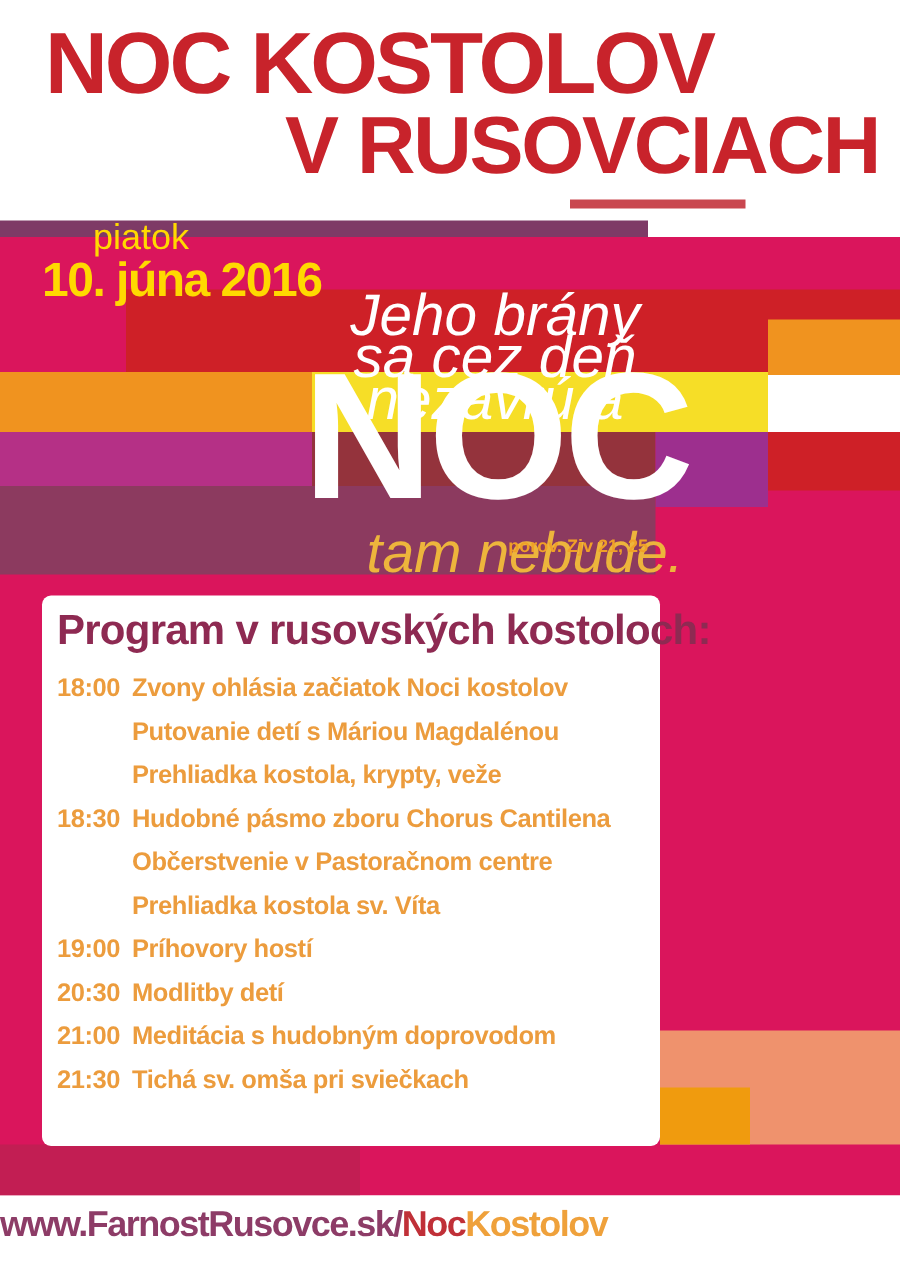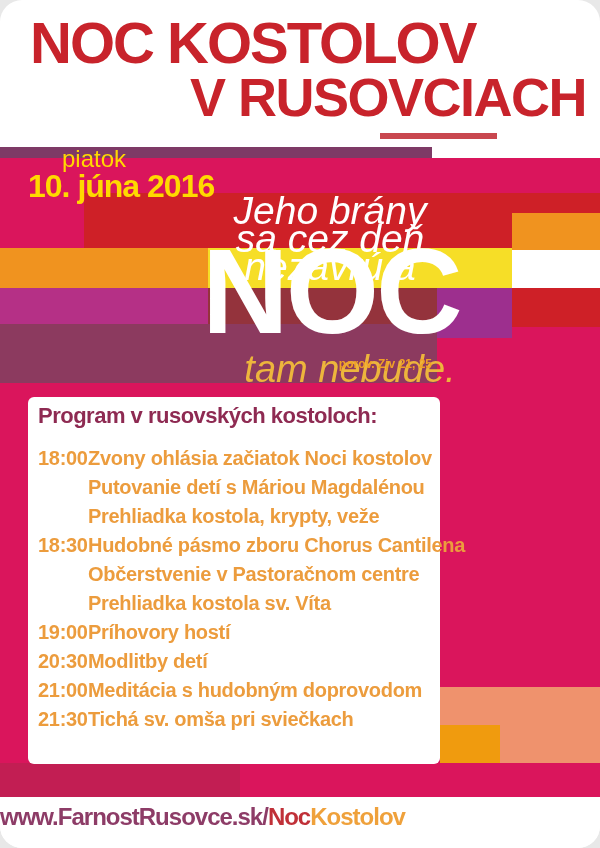--- a/index.html
+++ b/index.html
@@ -1,20 +1,19 @@
 <!DOCTYPE html>
 <html><head>
 <meta charset="utf-8">
 <style>
   html,body{margin:0;padding:0;background:#e8e8e8;}
   .poster{
     position:relative;width:600px;height:848px;background:#ffffff;
     overflow:hidden;font-family:"Liberation Sans",sans-serif;
     margin:0 auto;
-    border-radius:22px;
   }
   .abs{position:absolute;}
   
   .title1{left:30px;top:14px;font-size:58px;font-weight:bold;letter-spacing:-2px;
           color:#C8232B;line-height:1;white-space:nowrap;}
   .title2{right:14px;top:70px;font-size:54px;font-weight:bold;letter-spacing:-1.5px;
           color:#C8232B;line-height:1;white-space:nowrap;}
   
   .strip-topright{left:380px;top:133px;width:117px;height:6px;background:#C9474F;}
   .stripe-purple {left:0;top:147px;width:432px;height:11px;background:#7E3A66;}
@@ -41,24 +40,24 @@
                font-style:italic;font-size:39px;line-height:28px;}
   .big-noc{left:202px;top:231px;font-size:120px;font-weight:bold;letter-spacing:-3px;
            color:#ffffff;line-height:1;white-space:nowrap;}
   .verse-tail{left:240px;top:332px;width:220px;text-align:center;color:#EDB53C;
               font-style:italic;font-size:38px;line-height:1;margin-top:18px;}
   .verse-cite{left:280px;top:358px;width:152px;text-align:right;color:#F0A028;
               font-weight:bold;font-size:12px;line-height:1;}
   
   .program-box{left:28px;top:397px;width:412px;height:367px;background:#ffffff;
                border-radius:6px;}
-  .program-title{left:38px;top:403px;font-size:22px;font-weight:bold;
+  .program-title{left:38px;top:403px;font-size:28px;font-weight:bold;
                  letter-spacing:-0.5px;color:#8E2A52;line-height:1.2;white-space:nowrap;}
   .program-list{left:38px;top:444px;width:395px;}
-  .program-row{display:flex;line-height:29px;font-size:20px;font-weight:bold;
+  .program-row{display:flex;line-height:29px;font-size:17px;font-weight:bold;
                letter-spacing:-0.3px;color:#EC9C3D;white-space:nowrap;}
   .program-time{width:50px;flex:0 0 50px;}
   
   .footer-url{left:0;top:803px;width:559px;text-align:left;font-size:24px;
               font-weight:bold;letter-spacing:-1px;line-height:1.2;white-space:nowrap;}
   .url-domain{color:#8D3C67;}
   .url-noc{color:#C03038;}
   .url-kostolov{color:#EFA13B;}
 </style>
 </head>

